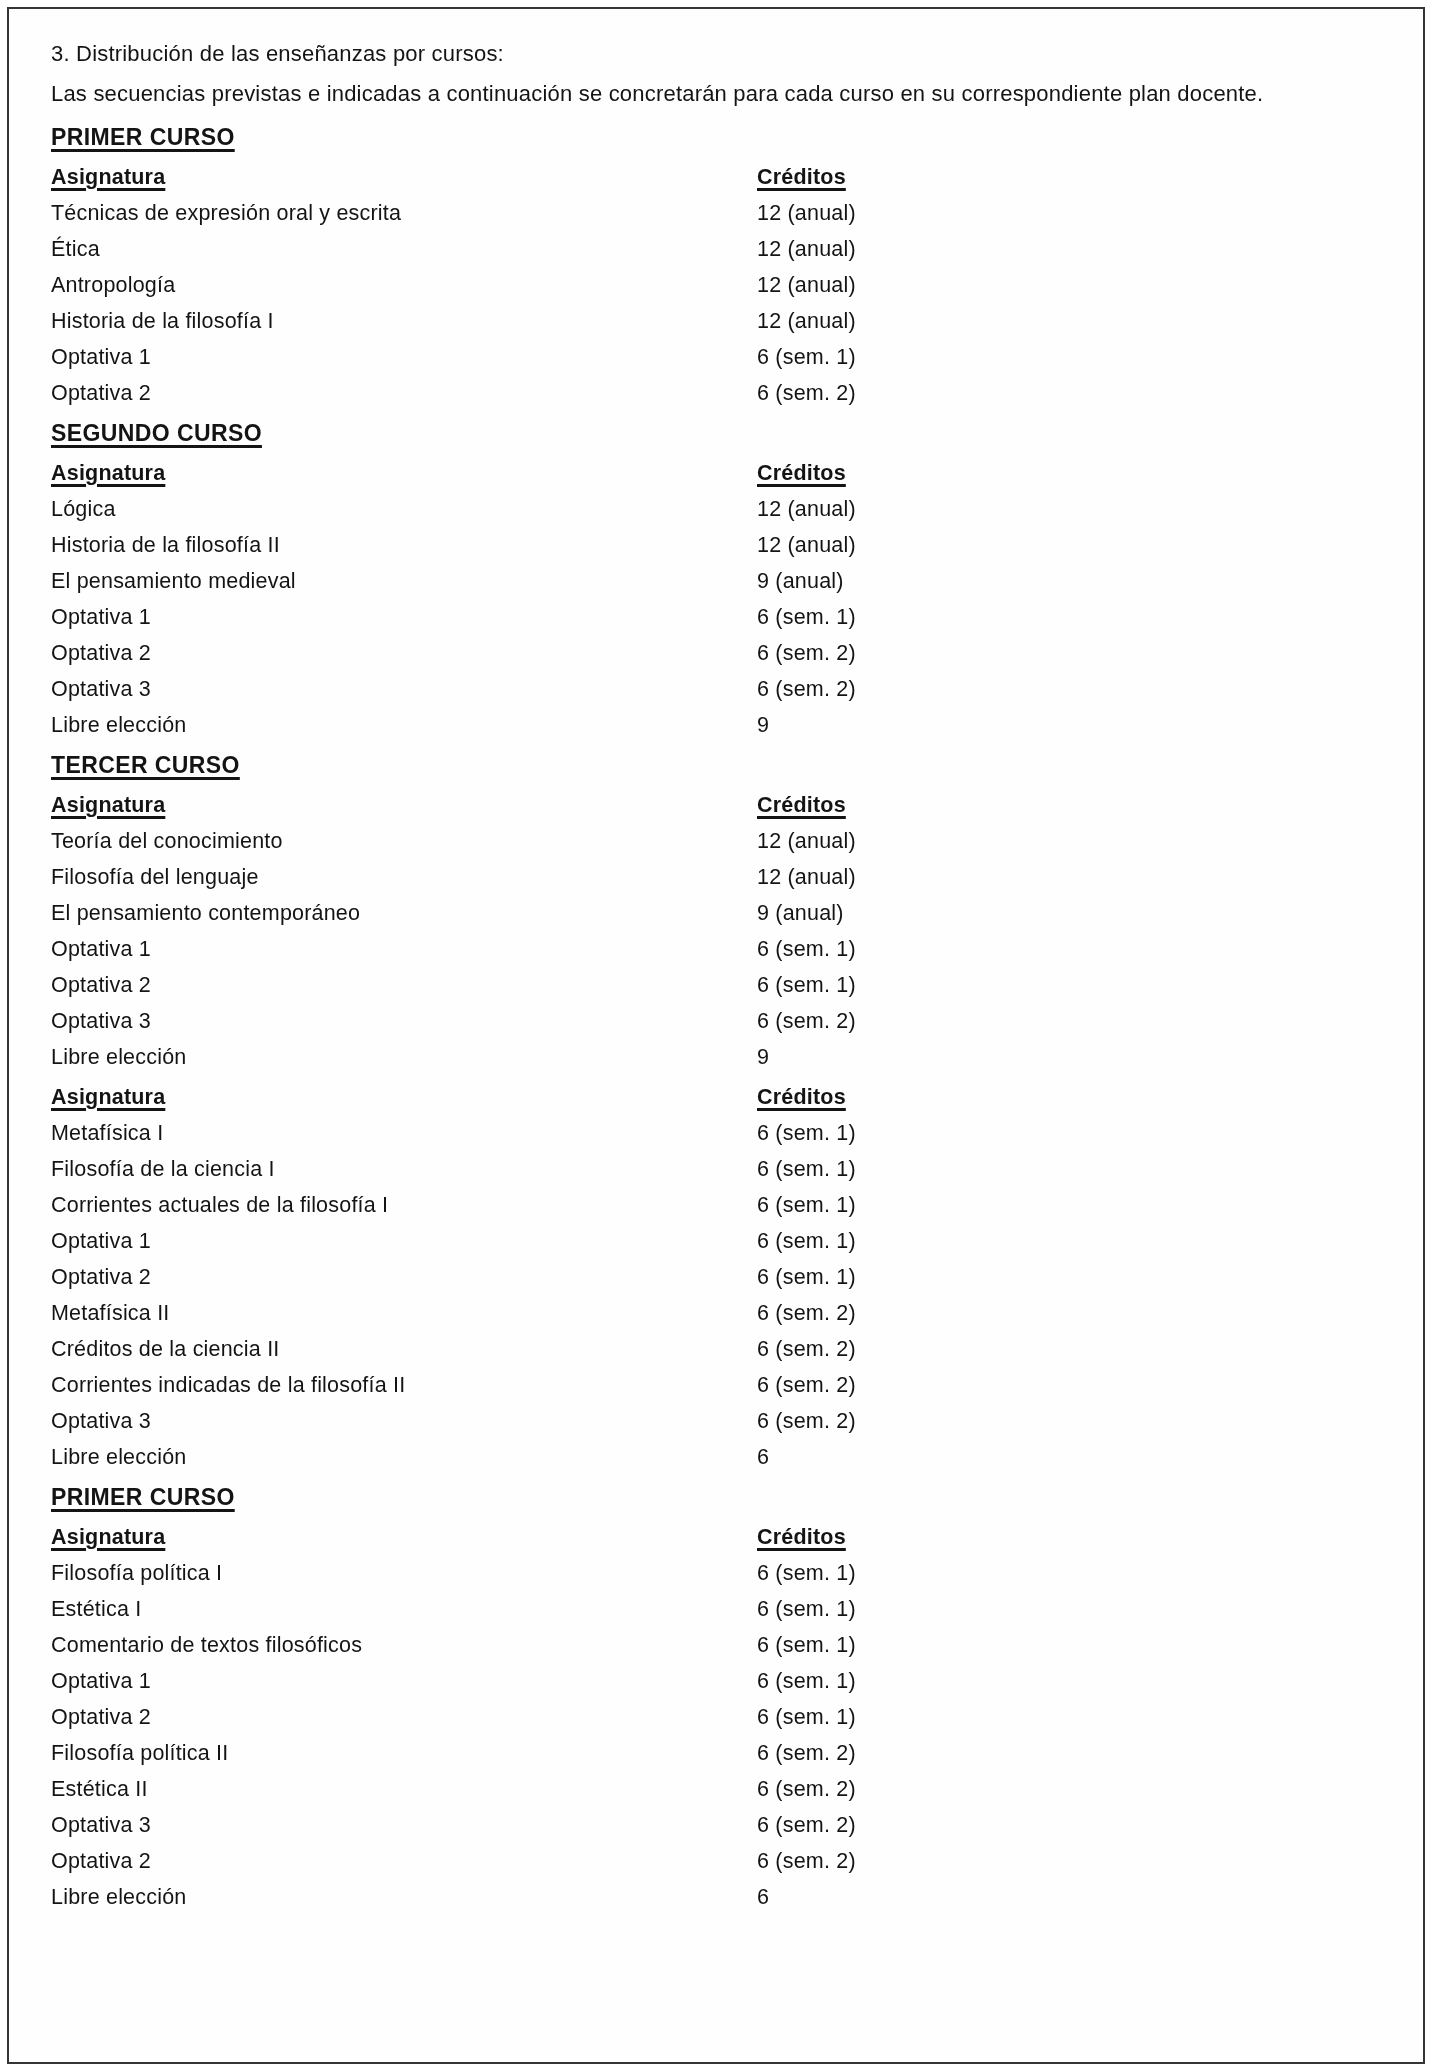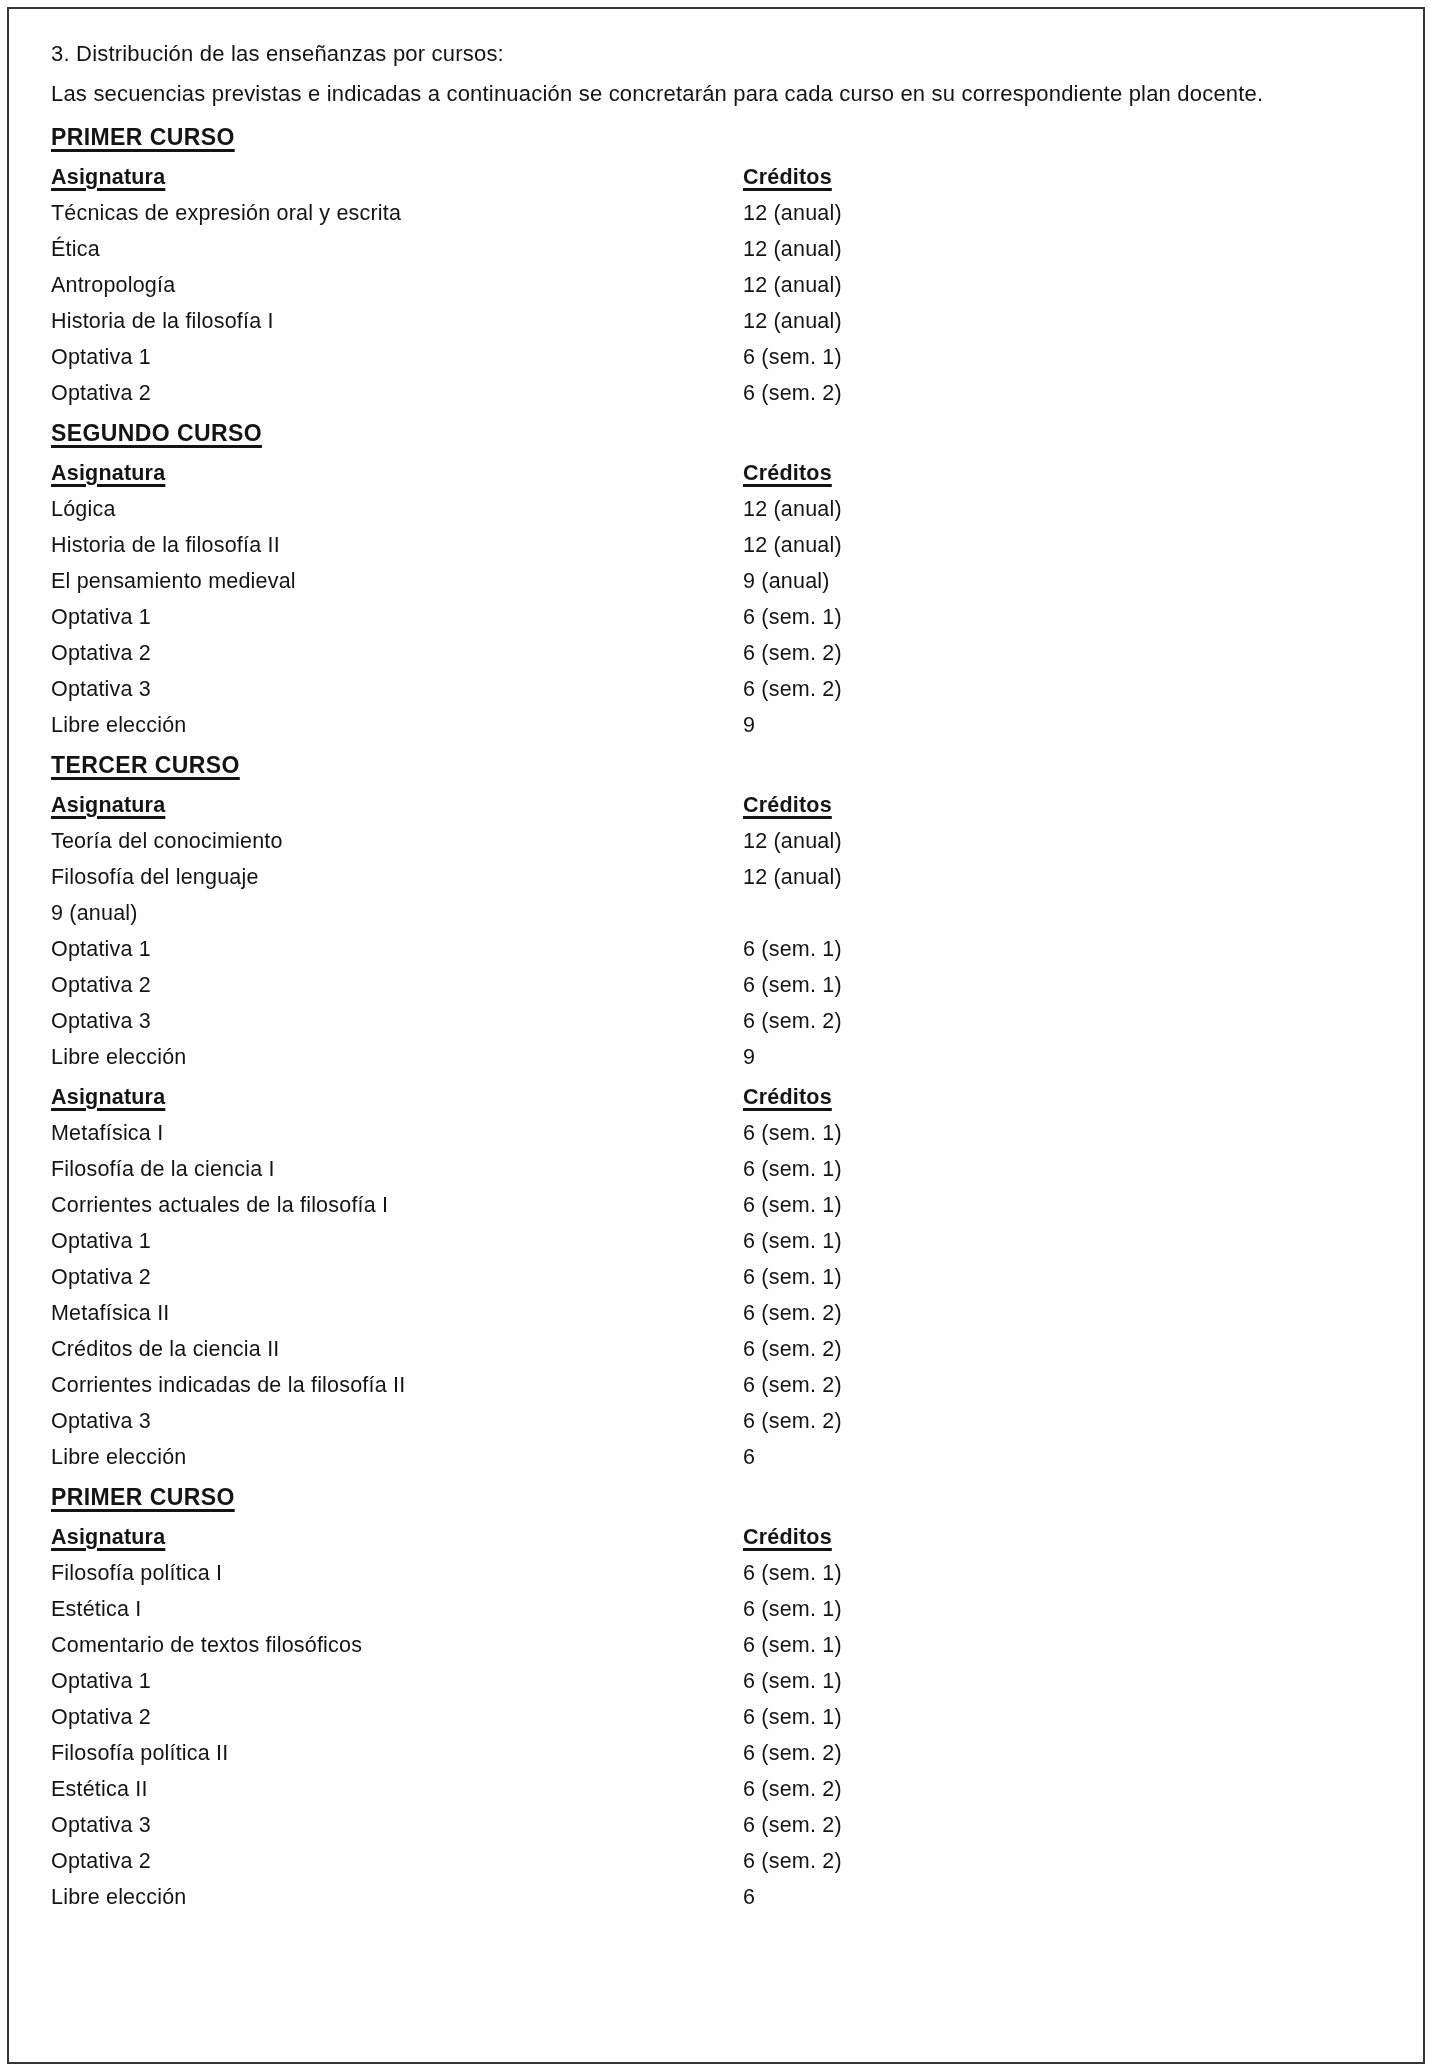--- a/index.html
+++ b/index.html
@@ -50,20 +50,21 @@
     text-decoration-thickness: 2.5px;
     text-underline-offset: 4px;
     letter-spacing: 0.4px;
   }
   .row {
     display: grid;
     grid-template-columns: 692px auto;
     font-size: 21.5px;
     line-height: 36px;
     letter-spacing: 0.2px;
+    gap: 14px;
   }
   .header-row .col-subject,
   .header-row .col-credits {
     font-weight: bold;
     text-decoration: underline;
     text-decoration-thickness: 2.5px;
     text-underline-offset: 4px;
   }
   .col-subject, .col-credits {
     white-space: nowrap;
@@ -150,20 +151,21 @@
         </div>
         <div class="row">
           <span class="col-subject">Teoría del conocimiento</span>
           <span class="col-credits">12 (anual)</span>
         </div>
         <div class="row">
           <span class="col-subject">Filosofía del lenguaje</span>
           <span class="col-credits">12 (anual)</span>
         </div>
         <div class="row">
+          <span class="col-subject">El pensamiento contemporáneo</span>
           <span class="col-credits">9 (anual)</span>
         </div>
         <div class="row">
           <span class="col-subject">Optativa 1</span>
           <span class="col-credits">6 (sem. 1)</span>
         </div>
         <div class="row">
           <span class="col-subject">Optativa 2</span>
           <span class="col-credits">6 (sem. 1)</span>
         </div>

